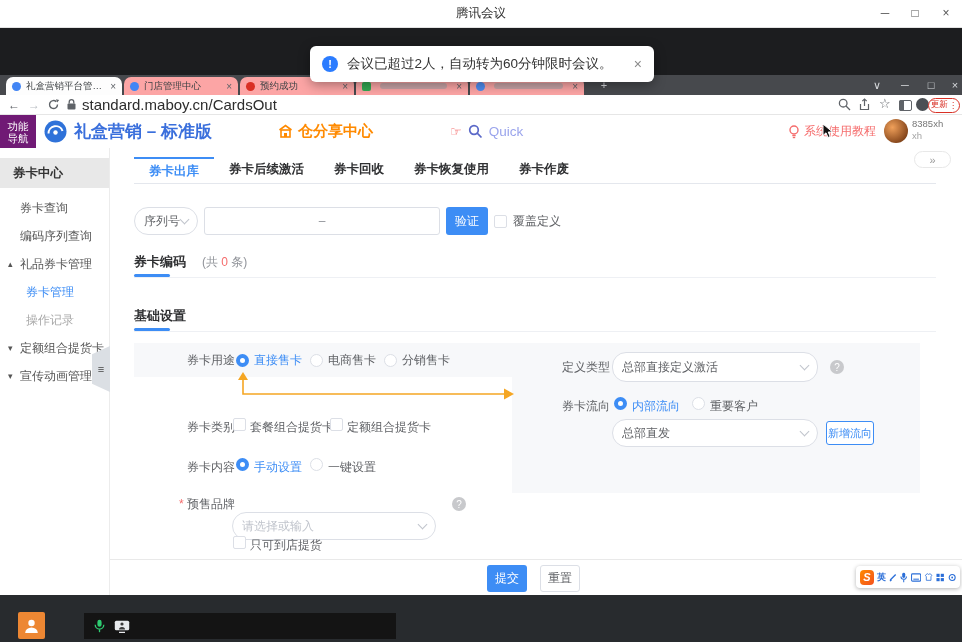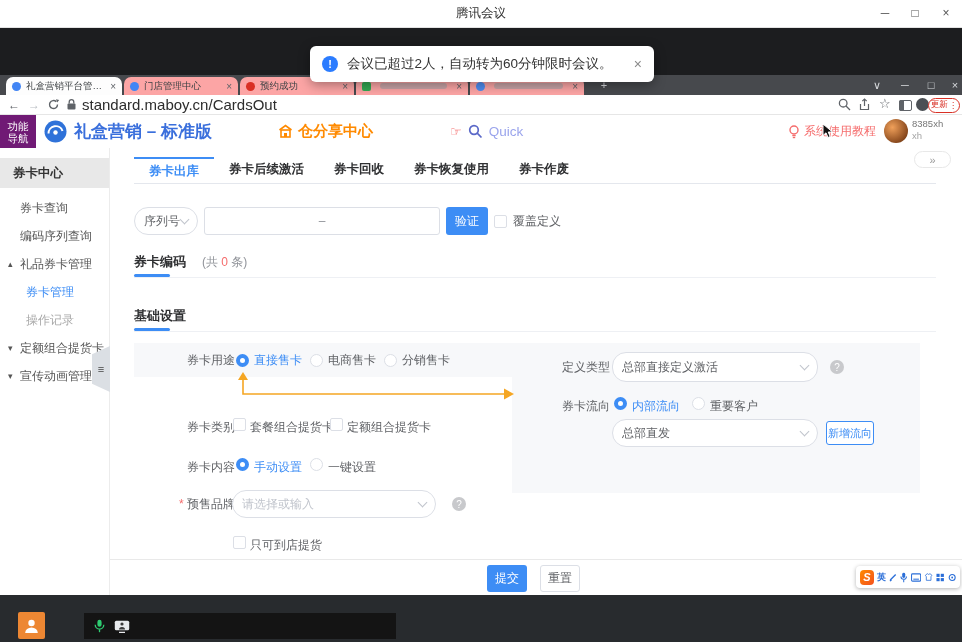--- a/index.html
+++ b/index.html
@@ -317,21 +317,21 @@
 <span class="abs opt" style="left:347px;top:419px">定额组合提货卡</span>
 
 <span class="abs lbl" style="left:187px;top:459px">券卡内容</span>
 <span class="abs rad on" style="left:236px;top:458px"></span>
 <span class="abs opt on" style="left:254px;top:459px">手动设置</span>
 <span class="abs rad" style="left:310px;top:458px"></span>
 <span class="abs opt" style="left:328px;top:459px">一键设置</span>
 
 <span class="abs req" style="left:179px;top:490px;line-height:28px">*</span>
 <span class="abs lbl" style="left:187px;top:490px;line-height:28px">预售品牌</span>
-<div class="abs sel" style="left:232px;top:490px;width:204px;height:28px">
+<div class="abs sel" style="left:232px;top:512px;width:204px;height:28px">
   <span class="ph">请选择或输入</span>
   <span class="chev"></span>
 </div>
 <div class="abs help" style="left:452px;top:497px">?</div>
 
 <span class="abs cbx" style="left:233px;top:536px"></span>
 <span class="abs opt" style="left:250px;top:537px">只可到店提货</span>
 
 <span class="abs lbl" style="left:562px;top:352px;line-height:30px">定义类型</span>
 <div class="abs sel" style="left:612px;top:352px;width:206px;height:30px">

